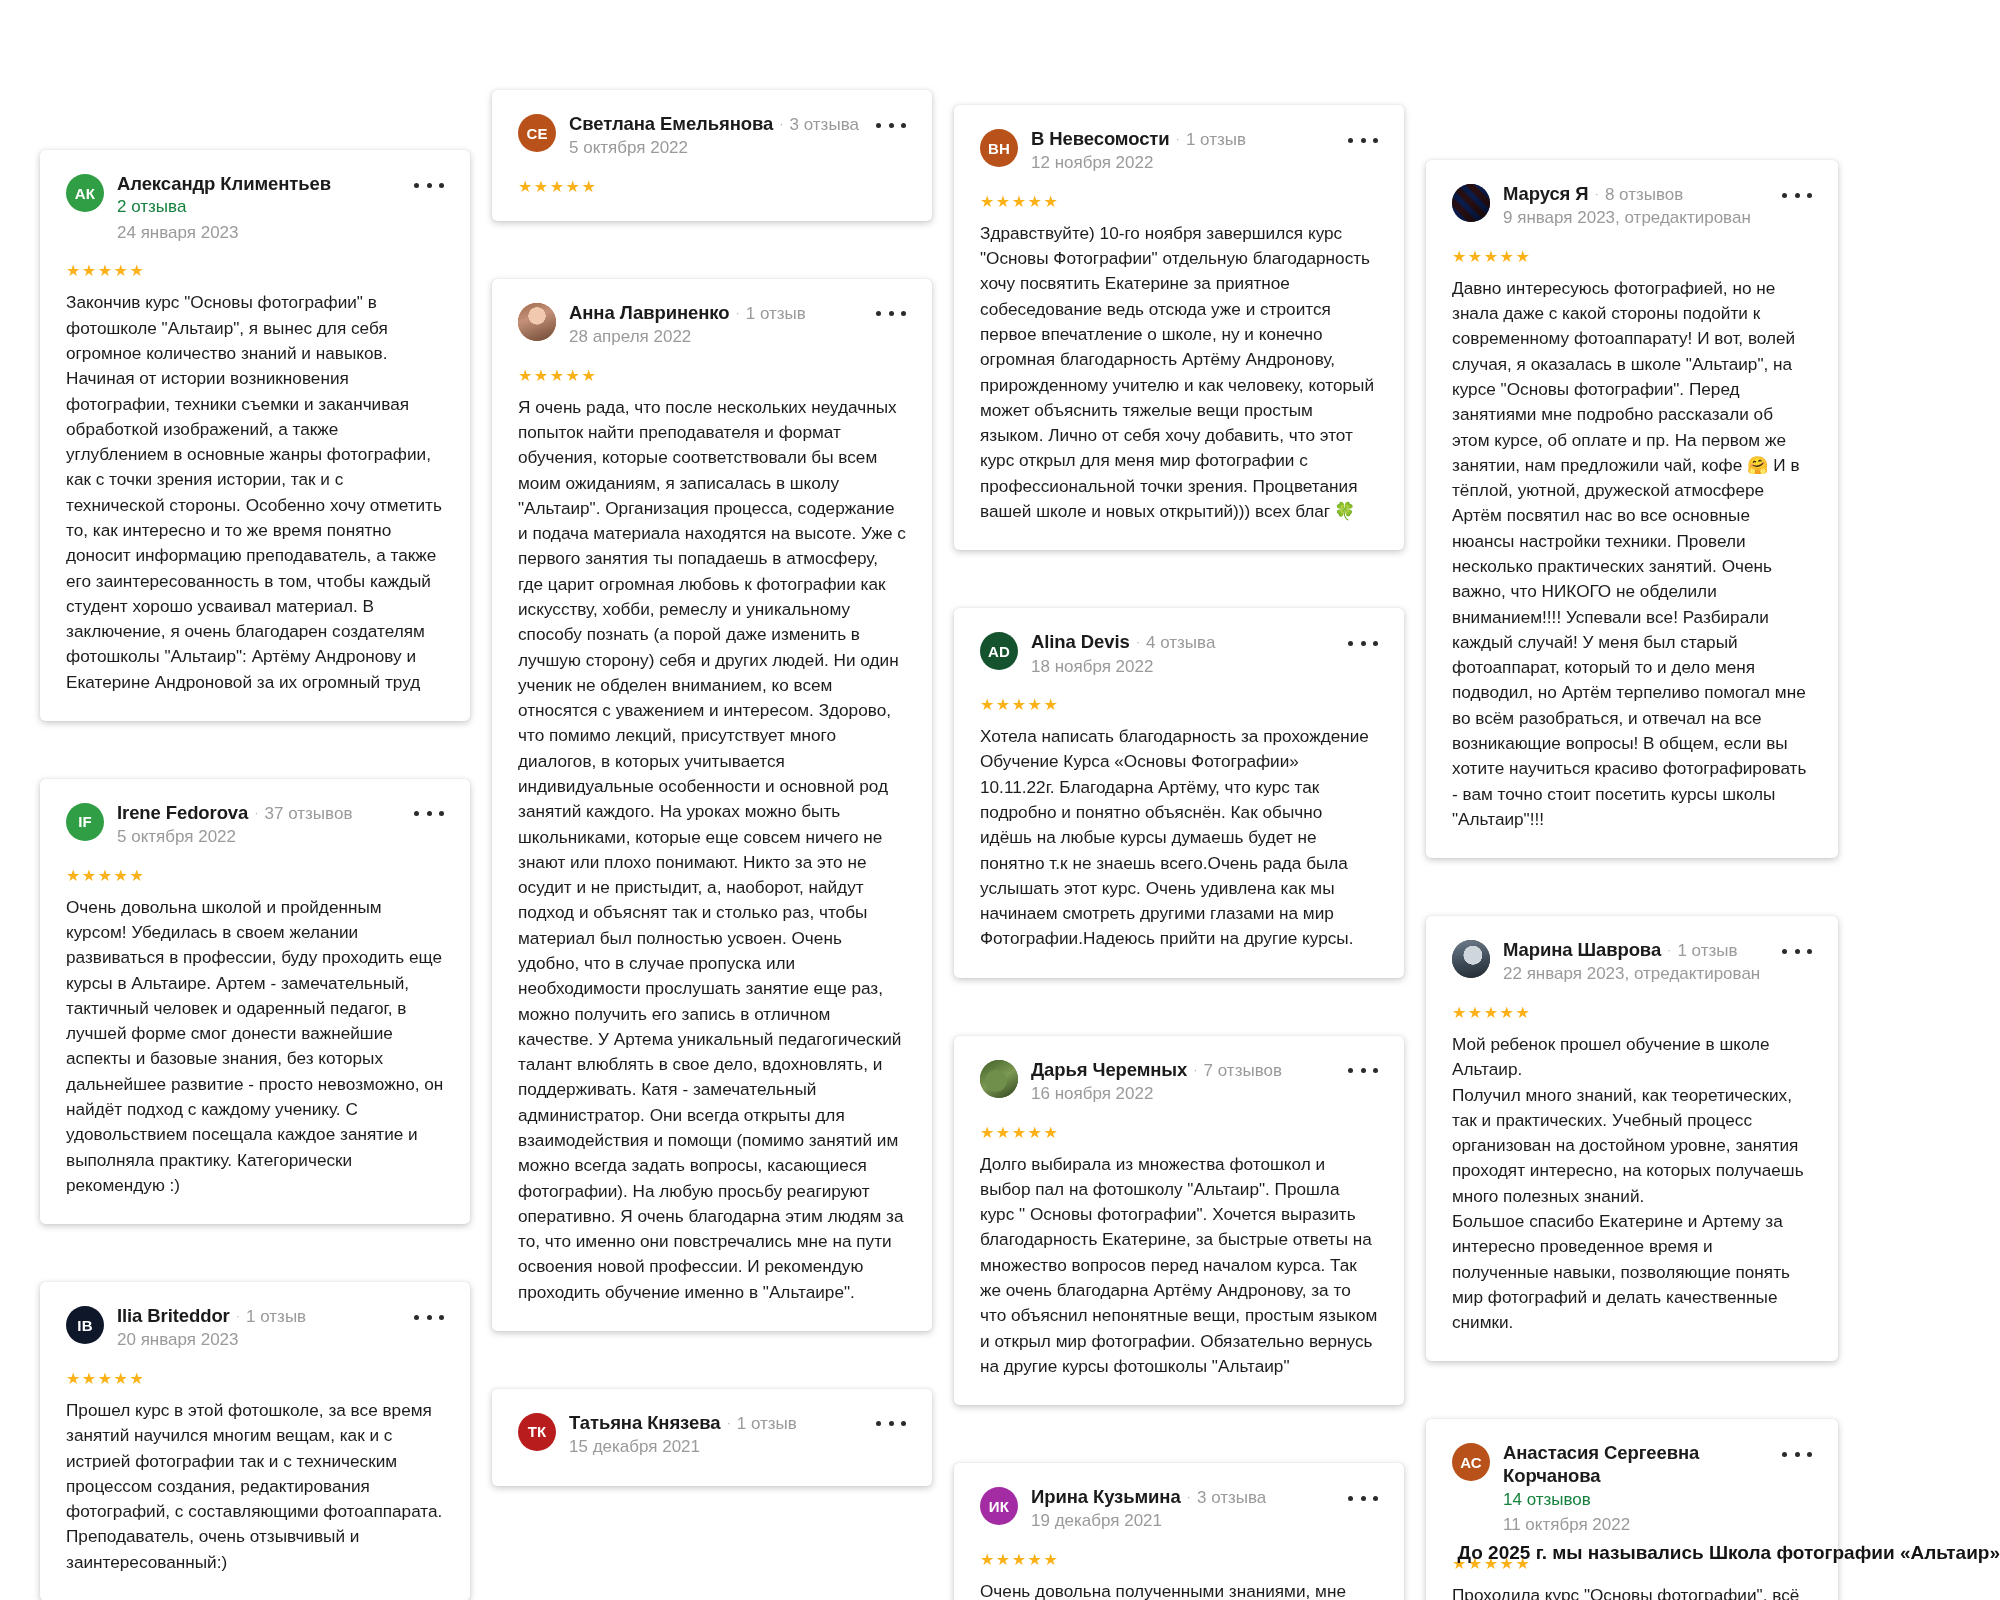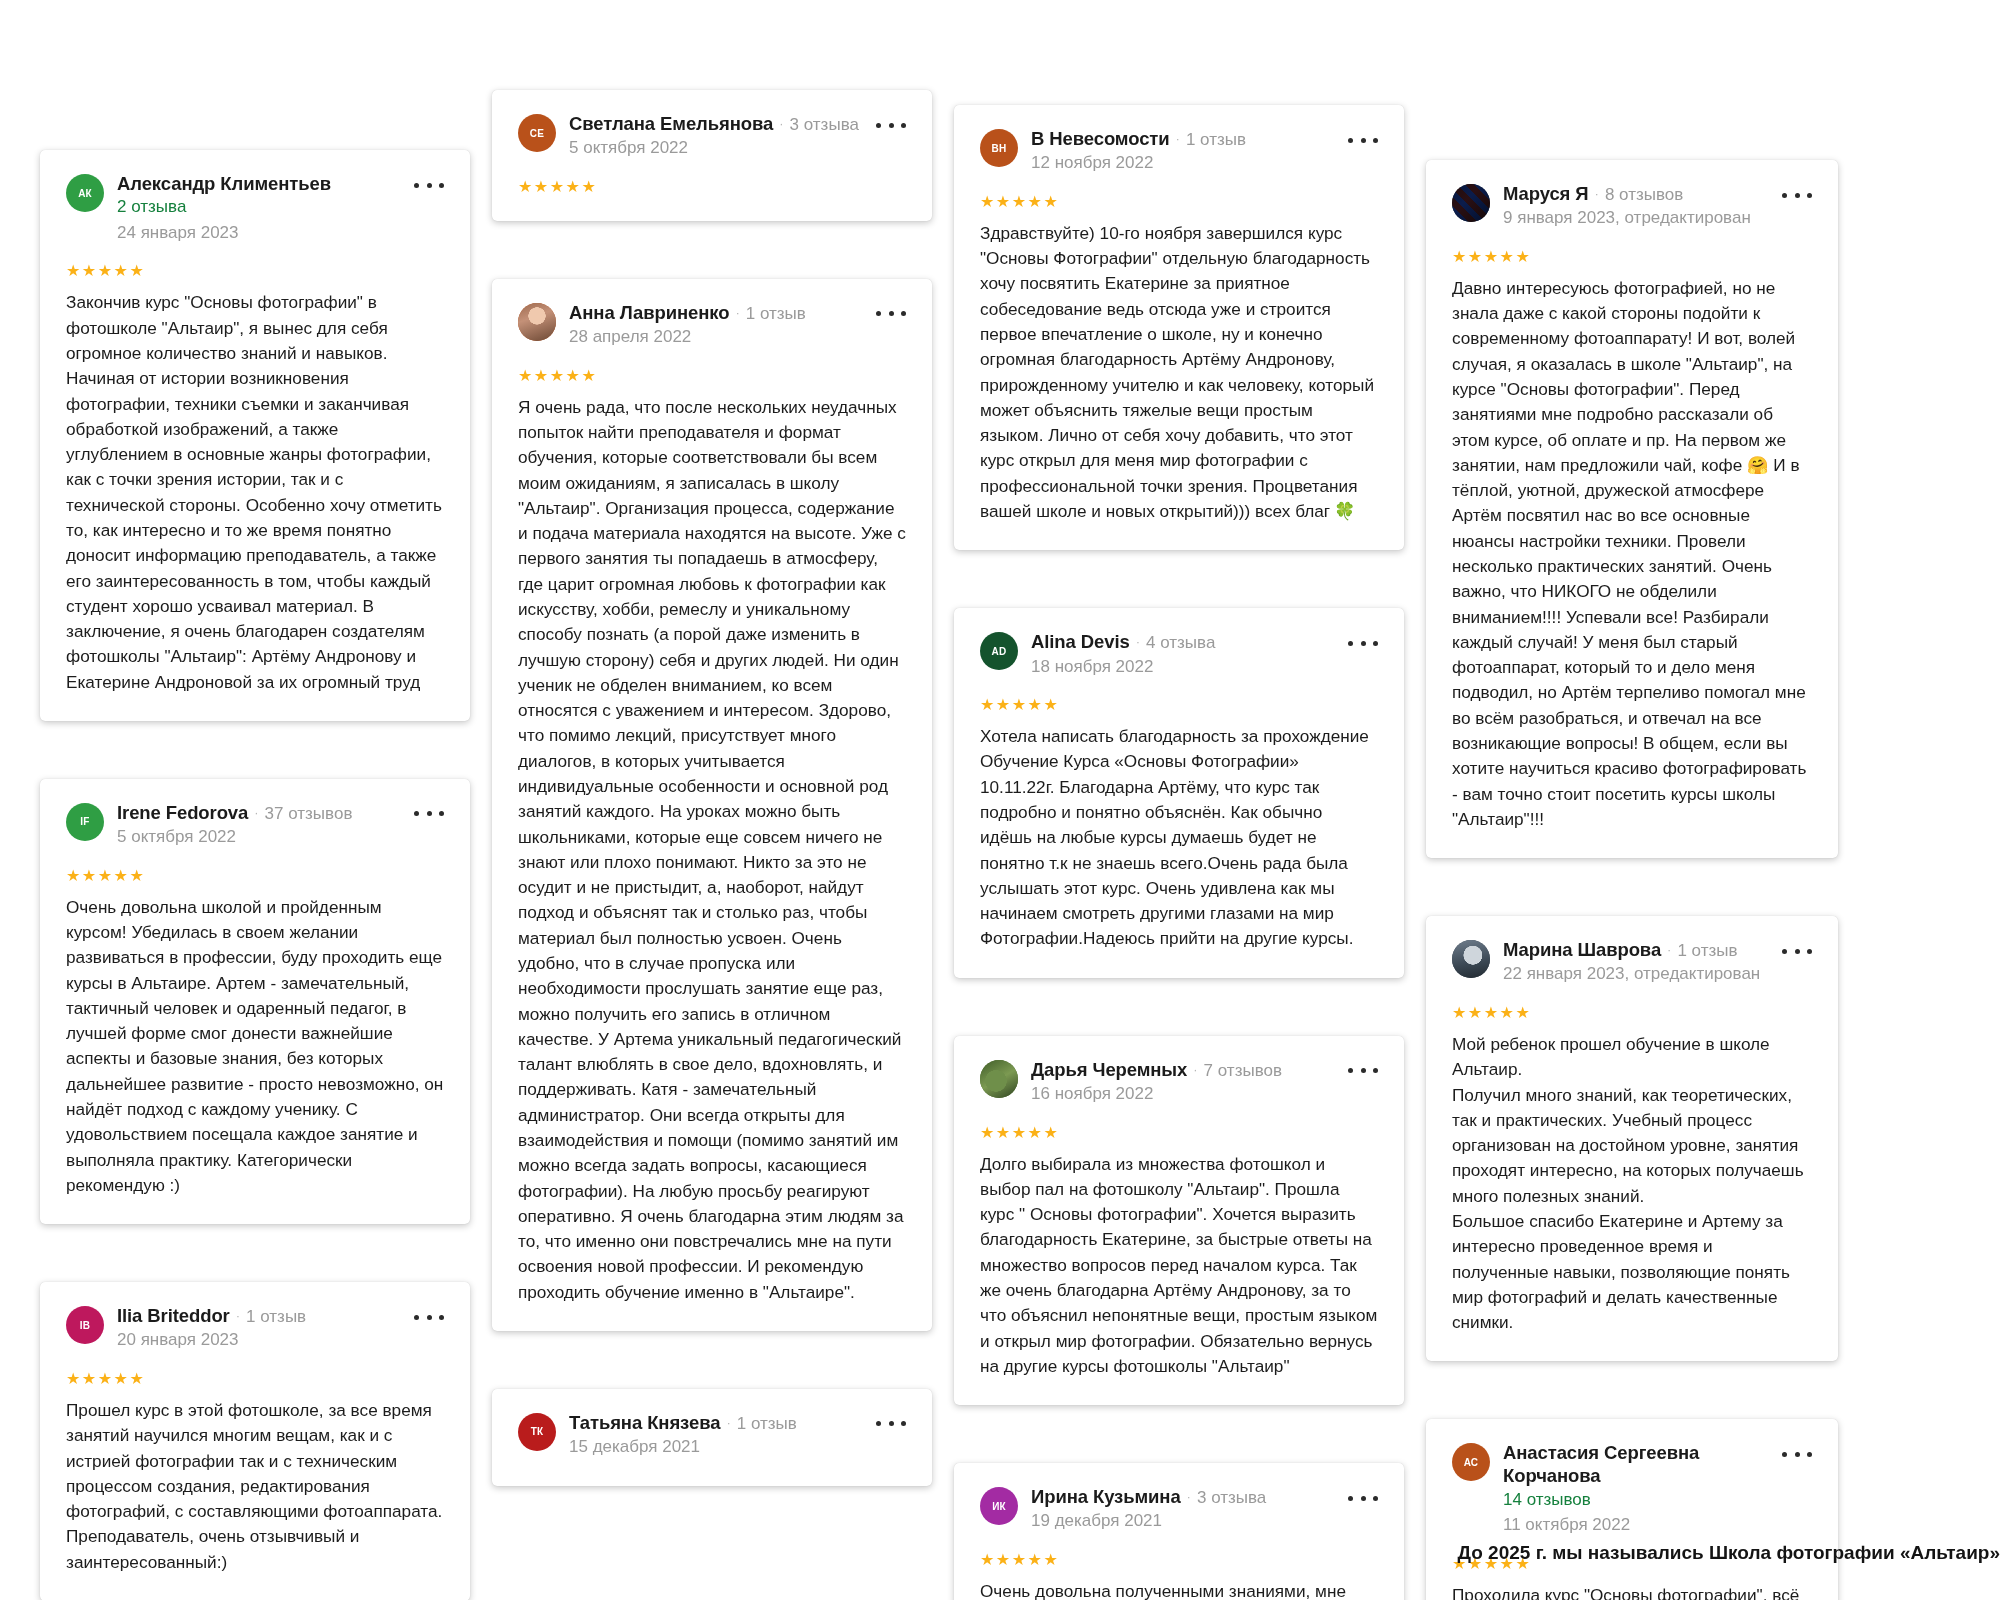--- a/index.html
+++ b/index.html
@@ -63,21 +63,21 @@
     width: 38px;
     height: 38px;
     border-radius: 50%;
     flex: 0 0 38px;
     margin-right: 13px;
     margin-top: 2px;
     display: flex;
     align-items: center;
     justify-content: center;
     color: #ffffff;
-    font-size: 10px;
+    font-size: 15px;
     font-weight: bold;
     letter-spacing: 0.2px;
     overflow: hidden;
     position: relative;
   }
   .avatar.photo { color: transparent; }
   .avatar.photo::after{
     content:"";
     position:absolute;
     inset:0;
@@ -230,21 +230,21 @@
               <i></i>
               <i></i>
               <i></i>
             </div>
           </div>
           <div class="stars">★★★★★</div>
           <div class="rc-body">Очень довольна школой и пройденным курсом! Убедилась в своем желании развиваться в профессии, буду проходить еще курсы в Альтаире. Артем - замечательный, тактичный человек и одаренный педагог, в лучшей форме смог донести важнейшие аспекты и базовые знания, без которых дальнейшее развитие - просто невозможно, он найдёт подход с каждому ученику. С удовольствием посещала каждое занятие и выполняла практику. Категорически рекомендую :)</div>
         </div>
         <div class="review-card">
           <div class="rc-head">
-            <div class="avatar" style="background: #be185d;">IB</div>
+            <div class="avatar" style="background: #0f172a;">IB</div>
             <div class="rc-ident">
               <div class="name-line">
                 <span class="author">Ilia Briteddor</span>
                 <span class="sep-dot">·</span>
                 <span class="count">1 отзыв</span>
               </div>
               <div class="date">20 января 2023</div>
             </div>
             <div class="more-btn">
               <i></i>

